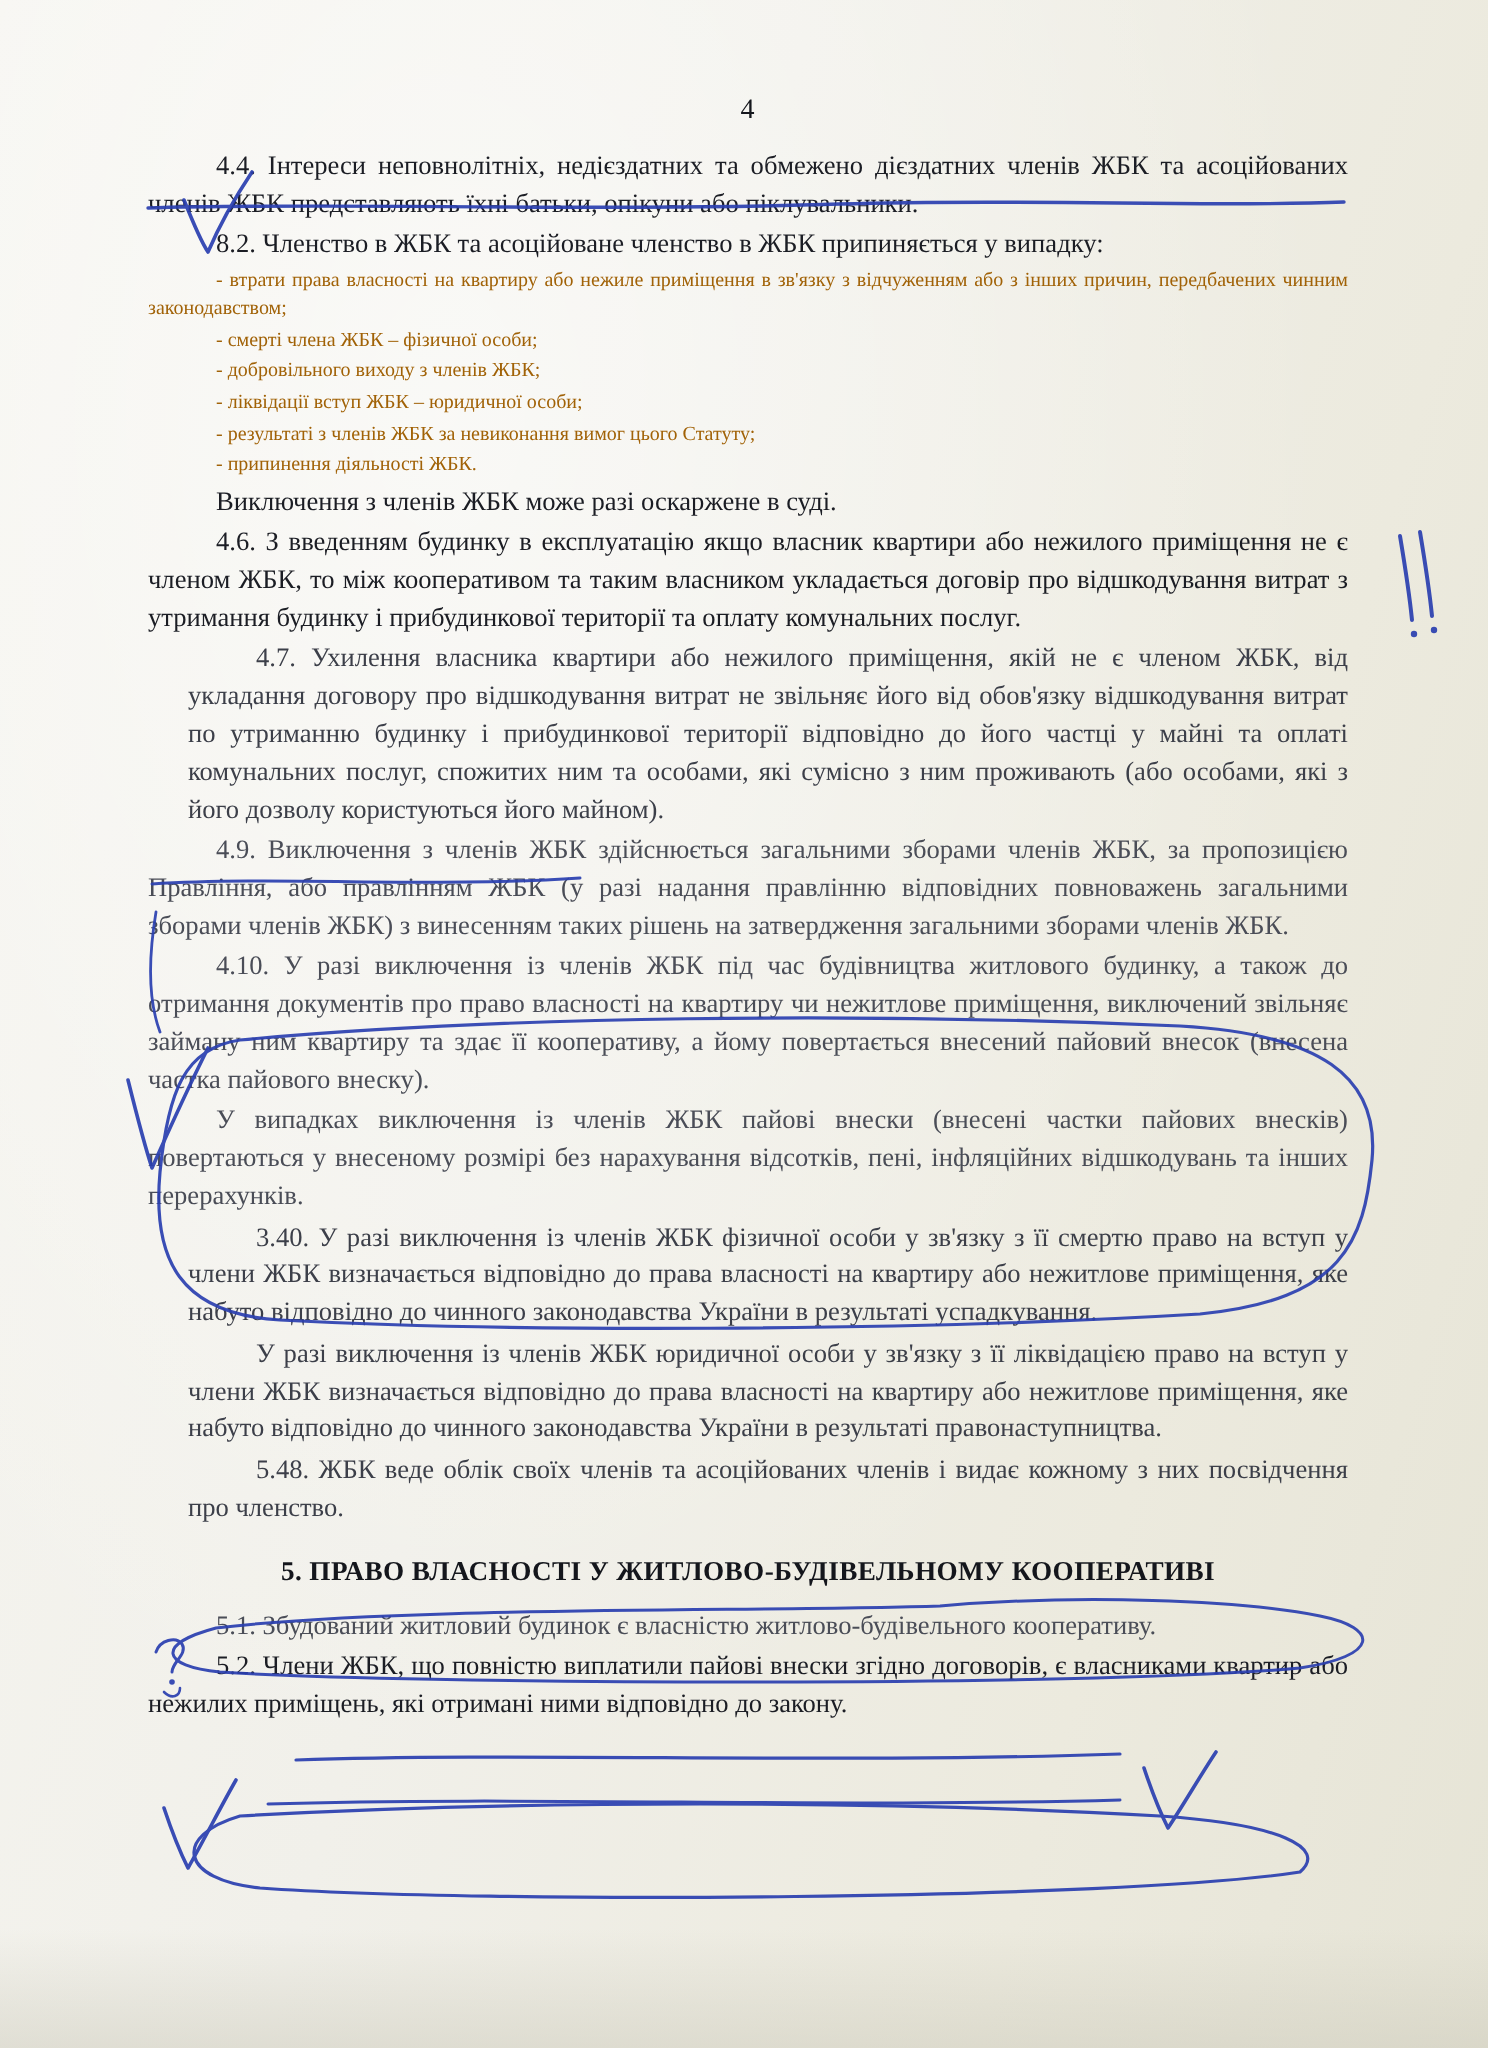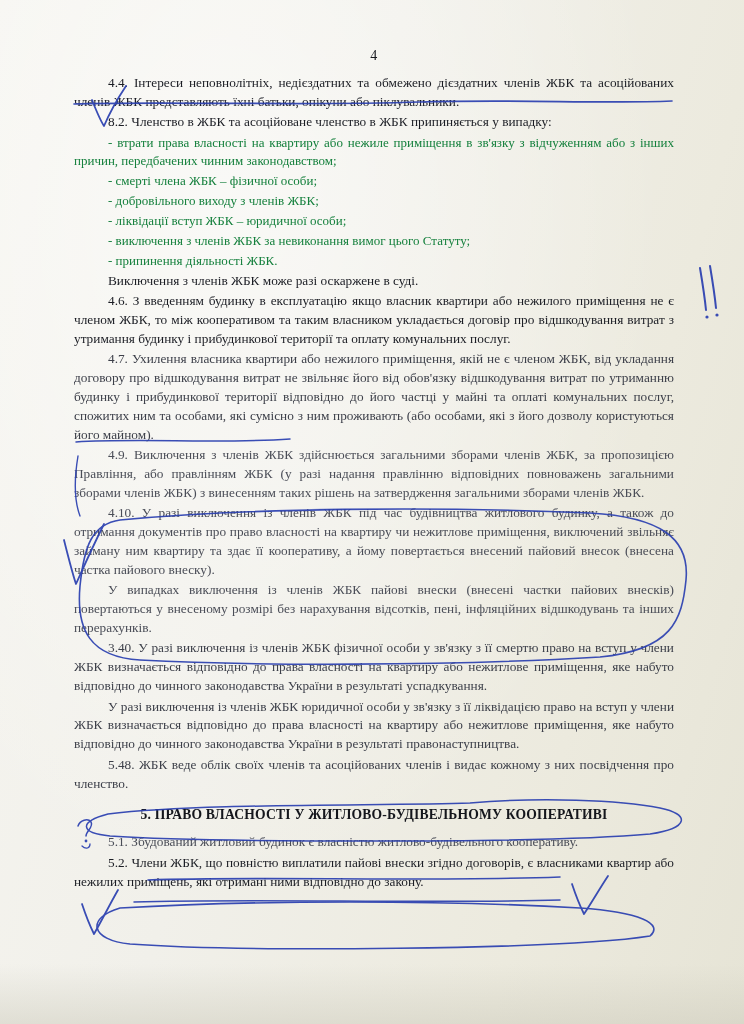--- a/index.html
+++ b/index.html
@@ -55,27 +55,27 @@
   p.para {
     margin: 0 0 1.5px 0;
     font-size: 13.3px;
     line-height: 1.42;
     text-align: justify;
     text-indent: 34px;
     color: #1b1d24;
   }
   p.dash {
     margin: 0 0 1.5px 0;
-    font-size: 13px;
+    font-size: 10px;
     line-height: 1.42;
     text-align: justify;
     text-indent: 34px;
-    color: #15803d;
+    color: #a16207;
   }
-  p.faded { color: #3c3f49; }
+  p.faded { color: #3c3f49; margin-left: 20px; }
   p.light { color: #4a4d57; }
   h2.section {
     font-size: 13.6px;
     font-weight: bold;
     text-align: center;
     margin: 14px 0 10px 0;
     letter-spacing: .2px;
     color: #14161c;
   }
 
@@ -97,21 +97,21 @@
 
   <div class="content">
     <div class="page-number">4</div>
 
     <p class="para">4.4. Інтереси неповнолітніх, недієздатних та обмежено дієздатних членів ЖБК та асоційованих членів ЖБК представляють їхні батьки, опікуни або піклувальники.</p>
     <p class="para">8.2. Членство в ЖБК та асоційоване членство в ЖБК припиняється у випадку:</p>
     <p class="dash">- втрати права власності на квартиру або нежиле приміщення в зв'язку з відчуженням або з інших причин, передбачених чинним законодавством;</p>
     <p class="dash">- смерті члена ЖБК – фізичної особи;</p>
     <p class="dash">- добровільного виходу з членів ЖБК;</p>
     <p class="dash">- ліквідації вступ ЖБК – юридичної особи;</p>
-    <p class="dash">- виключення з членів ЖБК за невиконання вимог цього Статуту;</p>
+    <p class="dash">- результаті з членів ЖБК за невиконання вимог цього Статуту;</p>
     <p class="dash">- припинення діяльності ЖБК.</p>
     <p class="para">Виключення з членів ЖБК може разі оскаржене в суді.</p>
     <p class="para">4.6. З введенням будинку в експлуатацію якщо власник квартири або нежилого приміщення не є членом ЖБК, то між кооперативом та таким власником укладається договір про відшкодування витрат з утримання будинку і прибудинкової території та оплату комунальних послуг.</p>
     <p class="para faded">4.7. Ухилення власника квартири або нежилого приміщення, якій не є членом ЖБК, від укладання договору про відшкодування витрат не звільняє його від обов'язку відшкодування витрат по утриманню будинку і прибудинкової території відповідно до його частці у майні та оплаті комунальних послуг, спожитих ним та особами, які сумісно з ним проживають (або особами, які з його дозволу користуються його майном).</p>
     <p class="para light">4.9. Виключення з членів ЖБК здійснюється загальними зборами членів ЖБК, за пропозицією Правління, або правлінням ЖБК (у разі надання правлінню відповідних повноважень загальними зборами членів ЖБК) з винесенням таких рішень на затвердження загальними зборами членів ЖБК.</p>
     <p class="para light">4.10. У разі виключення із членів ЖБК під час будівництва житлового будинку, а також до отримання документів про право власності на квартиру чи нежитлове приміщення, виключений звільняє займану ним квартиру та здає її кооперативу, а йому повертається внесений пайовий внесок (внесена частка пайового внеску).</p>
     <p class="para light">У випадках виключення із членів ЖБК пайові внески (внесені частки пайових внесків) повертаються у внесеному розміpі без нарахування відсотків, пені, інфляційних відшкодувань та інших перерахунків.</p>
     <p class="para faded">3.40. У разі виключення із членів ЖБК фізичної особи у зв'язку з її смертю право на вступ у члени ЖБК визначається відповідно до права власності на квартиру або нежитлове приміщення, яке набуто відповідно до чинного законодавства України в результаті успадкування.</p>
     <p class="para faded">У разі виключення із членів ЖБК юридичної особи у зв'язку з її ліквідацією право на вступ у члени ЖБК визначається відповідно до права власності на квартиру або нежитлове приміщення, яке набуто відповідно до чинного законодавства України в результаті правонаступництва.</p>
     <p class="para faded">5.48. ЖБК веде облік своїх членів та асоційованих членів і видає кожному з них посвідчення про членство.</p>

